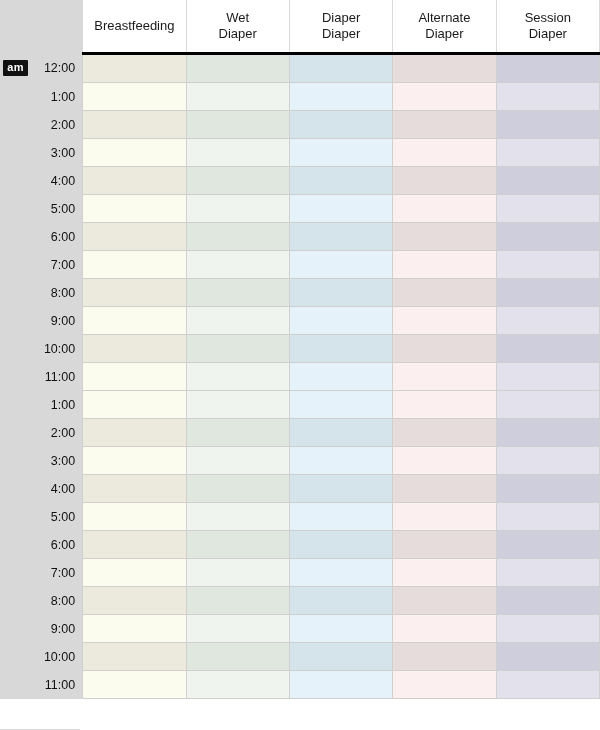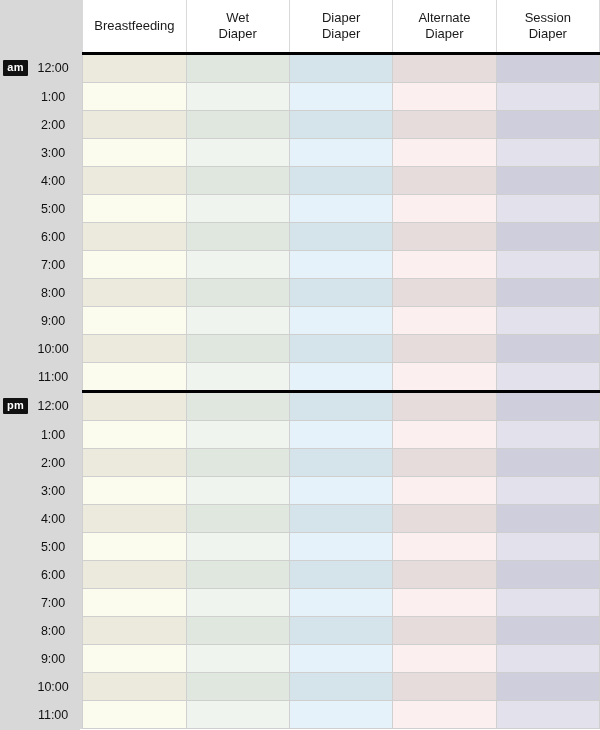--- a/index.html
+++ b/index.html
@@ -78,21 +78,21 @@
     font-size: 11px;
     font-weight: bold;
     padding: 2px 4px 3px 4px;
     line-height: 1;
     border-radius: 1px;
     letter-spacing: 0.2px;
   }
 
   td.time-cell {
     background: #d8d8d8;
-    text-align: center;
+    text-align: right;
     padding-right: 7px;
     vertical-align: middle;
     border: none;
     font-size: 12.5px;
     color: #111111;
   }
 
   td.slot {
     border-left: 1px solid #d0d0d0;
     border-right: 1px solid #d0d0d0;
@@ -274,29 +274,20 @@
         </tr>
         <tr class="row-odd">
           <td class="ampm-cell"></td>
           <td class="time-cell">11:00</td>
           <td class="slot col0"></td>
           <td class="slot col1"></td>
           <td class="slot col2"></td>
           <td class="slot col3"></td>
           <td class="slot col4"></td>
         </tr>
-        <tr class="row-even section-start">
-          <td class="ampm-cell"><span class="ampm-badge">pm</span></td>
-          <td class="time-cell">12:00</td>
-          <td class="slot col0"></td>
-          <td class="slot col1"></td>
-          <td class="slot col2"></td>
-          <td class="slot col3"></td>
-          <td class="slot col4"></td>
-        </tr>
         <tr class="row-odd">
           <td class="ampm-cell"></td>
           <td class="time-cell">1:00</td>
           <td class="slot col0"></td>
           <td class="slot col1"></td>
           <td class="slot col2"></td>
           <td class="slot col3"></td>
           <td class="slot col4"></td>
         </tr>
         <tr class="row-even">

